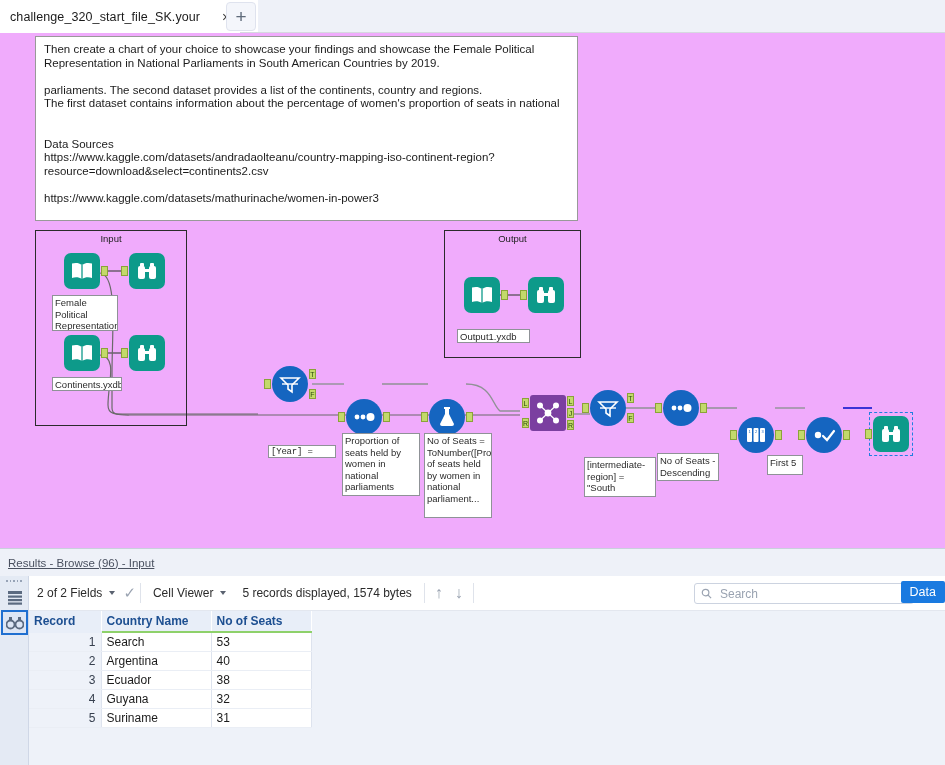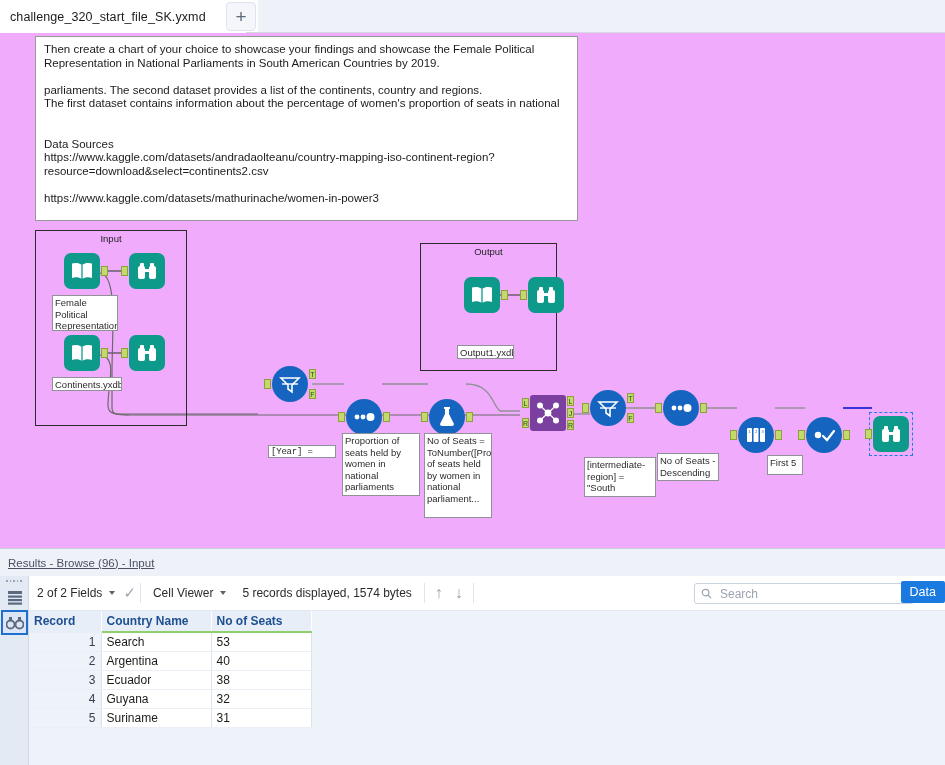--- a/index.html
+++ b/index.html
@@ -72,21 +72,21 @@
 
   
   .container {
     position: absolute; border: 1.5px solid #2b2b2b; background: transparent;
   }
   .container-title {
     position: absolute; top: 2px; left: 0; width: 100%;
     text-align: center; font-size: 9.5px; color: #222;
   }
   #container-input { left: 35px; top: 197px; width: 152px; height: 196px; }
-  #container-output { left: 420px; top: 197px; width: 137px; height: 128px; margin-top: 13px; }
+  #container-output { left: 444px; top: 197px; width: 137px; height: 128px; }
 
   
   .tool { position: absolute; width: 36px; height: 36px; }
   .tool .glyph {
     width: 36px; height: 36px; border-radius: 7px;
     display: flex; align-items: center; justify-content: center;
   }
   .tool.round .glyph { border-radius: 50%; }
   .glyph svg { display: block; }
 
@@ -216,21 +216,21 @@
   .col-b { width: 100px; }
 </style>
 </head>
 <body>
 
 <div id="app">
 
   <div class="tabbar">
     <div class="tabbar-rest"></div>
     <div class="tab">
-      <span class="tab-title">challenge_320_start_file_SK.yxmd</span>
+      <span class="tab-title">challenge_320_start_file_SK.your</span>
       <span class="tab-close">×</span>
     </div>
     <div class="newtab">+</div>
   </div>
 
   <div class="canvas">
 
     <div class="textbox">
       <p>Then create a chart of your choice to showcase your findings and showcase the Female Political</p>
       <p>Representation in National Parliaments in South American Countries by 2019.</p>
@@ -331,21 +331,21 @@
 
     <div class="tool" style="left:464px; top:244px;">
       <div class="glyph" style="background:#0d9a8a;">
         <svg width="24" height="20" viewBox="0 0 24 20">
           <path d="M12 4 C9 1.5 5 1.5 2 2.5 L2 17 C5 16 9 16 12 18 C15 16 19 16 22 17 L22 2.5 C19 1.5 15 1.5 12 4 Z" fill="#ffffff"></path>
           <path d="M12 4 L12 18" stroke="#0d9a8a" stroke-width="1.3" fill="none"></path>
         </svg>
       </div>
       <div class="anchor out"></div>
     </div>
-    <div class="toollabel" style="left:457px; top:312px; width:57px; height:14px;">Output1.yxdb</div>
+    <div class="toollabel" style="left:457px; top:296px; width:73px; height:14px;">Output1.yxdb</div>
 
     <div class="tool" style="left:528px; top:244px;">
       <div class="glyph" style="background:#0d9a8a;">
         <svg width="22" height="20" viewBox="0 0 22 20">
           <rect x="2" y="5" width="7" height="13" rx="2" fill="#fff"></rect>
           <rect x="13" y="5" width="7" height="13" rx="2" fill="#fff"></rect>
           <rect x="4" y="2" width="4" height="4" rx="1" fill="#fff"></rect>
           <rect x="14" y="2" width="4" height="4" rx="1" fill="#fff"></rect>
           <rect x="9" y="8" width="4" height="3" fill="#fff"></rect>
         </svg>

